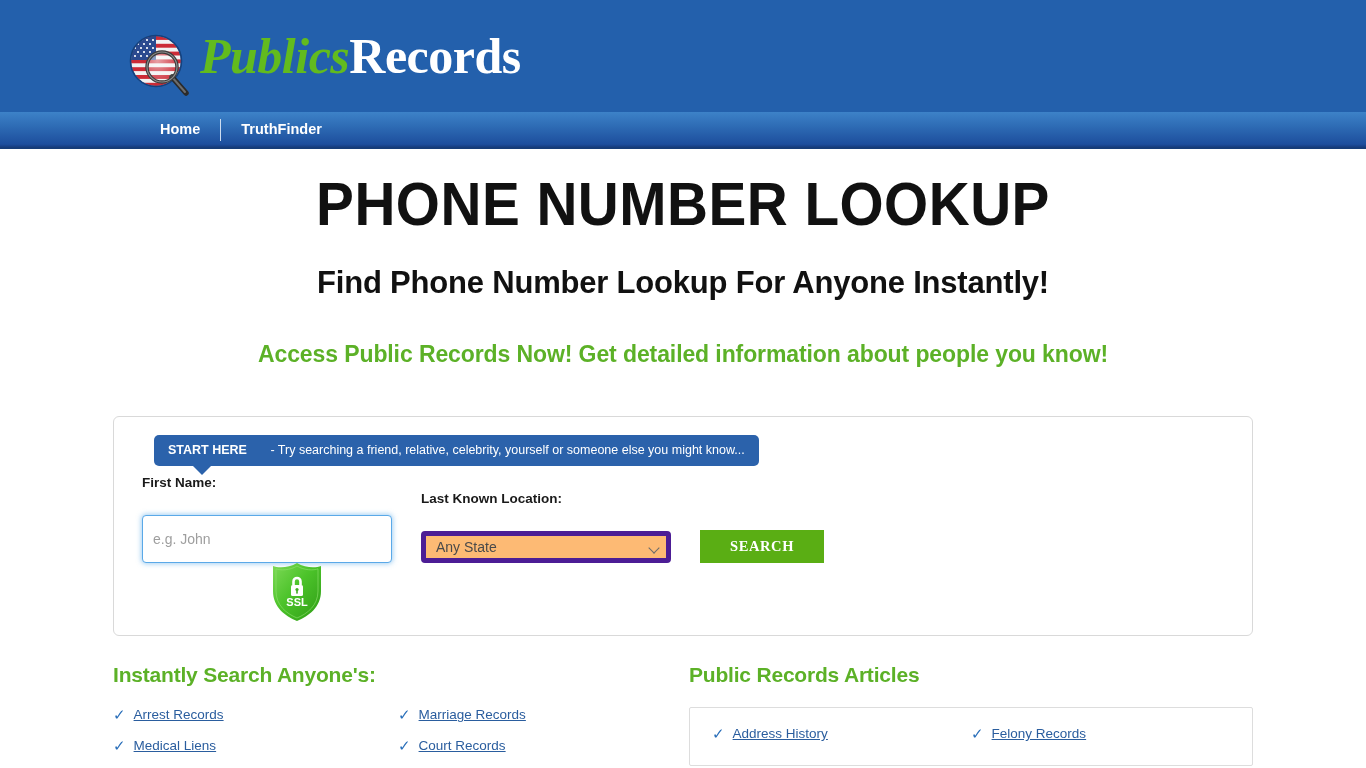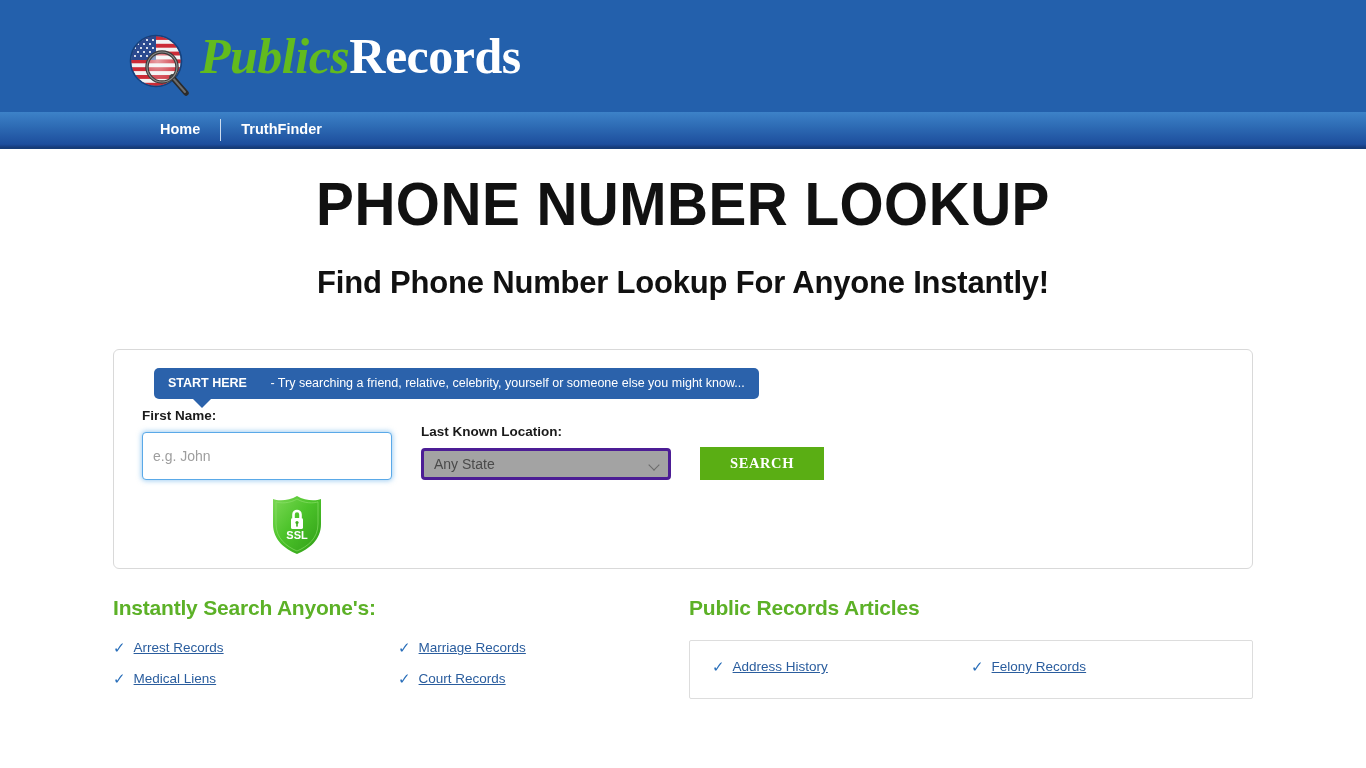--- a/index.html
+++ b/index.html
@@ -142,21 +142,21 @@
     right: 24px;
     display: flex;
     align-items: flex-end;
   }
   .field { position: relative; }
   .field-label {
     display: block;
     font-size: 13.5px;
     font-weight: bold;
     color: #1a1a1a;
-    margin-bottom: 9px;
+    margin-bottom: 25px;
   }
   .text-input {
     width: 250px;
     height: 48px;
     border-radius: 4px;
     border: 1px solid #cccccc;
     padding: 0 10px;
     font-size: 14px;
     color: #555;
     font-family: "Liberation Sans", sans-serif;
@@ -170,26 +170,26 @@
   }
   .f-first { margin-right: 29px; }
   .f-last  { margin-right: 29px; }
   .f-loc   { margin-right: 29px; }
 
   .select-wrap { position: relative; width: 250px; }
   .select-input {
     width: 250px;
     height: 32px;
     border-radius: 4px;
-    border: 3px solid #4c1d95;
+    border: 5px solid #4c1d95;
     padding: 0 26px 0 10px;
     font-size: 14px;
     color: #4a4a4a;
     font-family: "Liberation Sans", sans-serif;
-    background: #a3a3a3;
+    background: #fdba74;
     appearance: none;
     -webkit-appearance: none;
     outline: none;
   }
   .chev {
     position: absolute;
     right: 12px; top: 13px;
     width: 9px; height: 9px;
     pointer-events: none;
   }
@@ -339,20 +339,21 @@
 
 <div class="nav-bar">
   <a class="nav-item">Home</a>
   <div class="nav-div"></div>
   <a class="nav-item">TruthFinder</a>
 </div>
 
 <div class="hero">
   <h1>PHONE NUMBER LOOKUP</h1>
   <h2>Find Phone Number Lookup For Anyone Instantly!</h2>
+  <h3>Access Public Records Now! Get detailed information about people you know!</h3>
 </div>
 
 <div class="search-panel">
 
   <div class="start-banner">
     <b>START HERE</b><span class="bn-rest"> - Try searching a friend, relative, celebrity, yourself or someone else you might know...</span>
   </div>
 
   <div class="fields-row">
 

